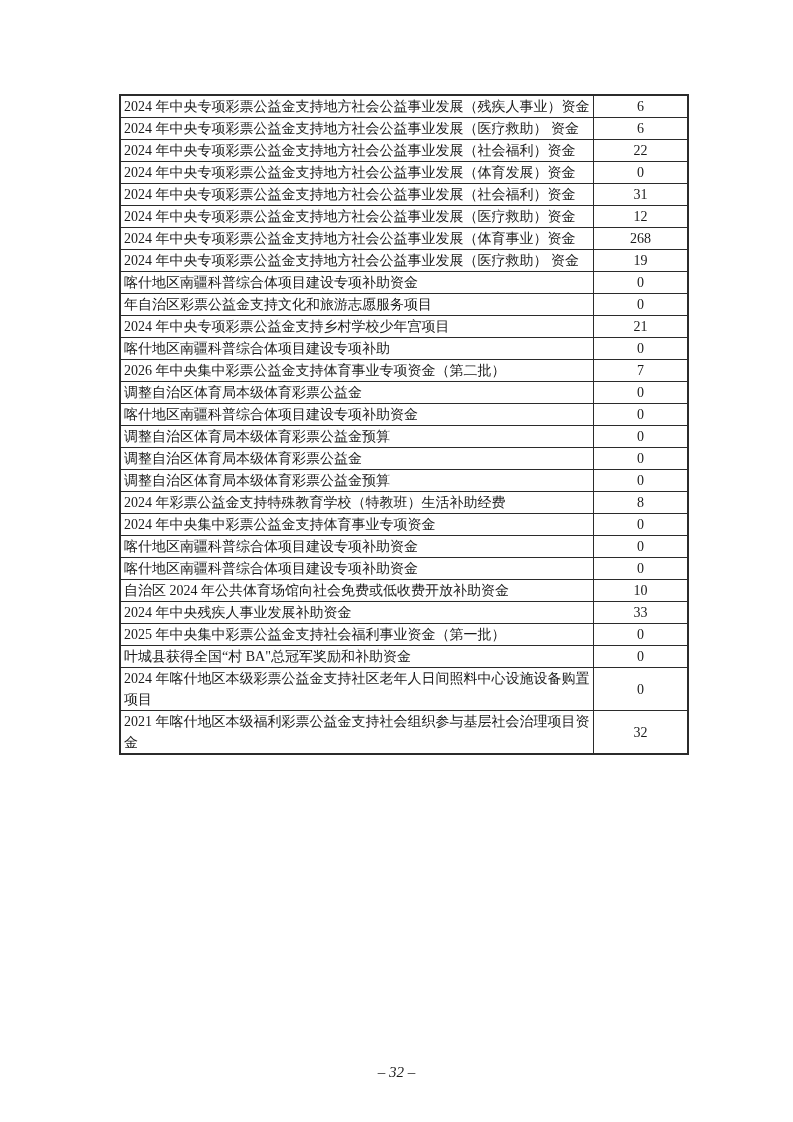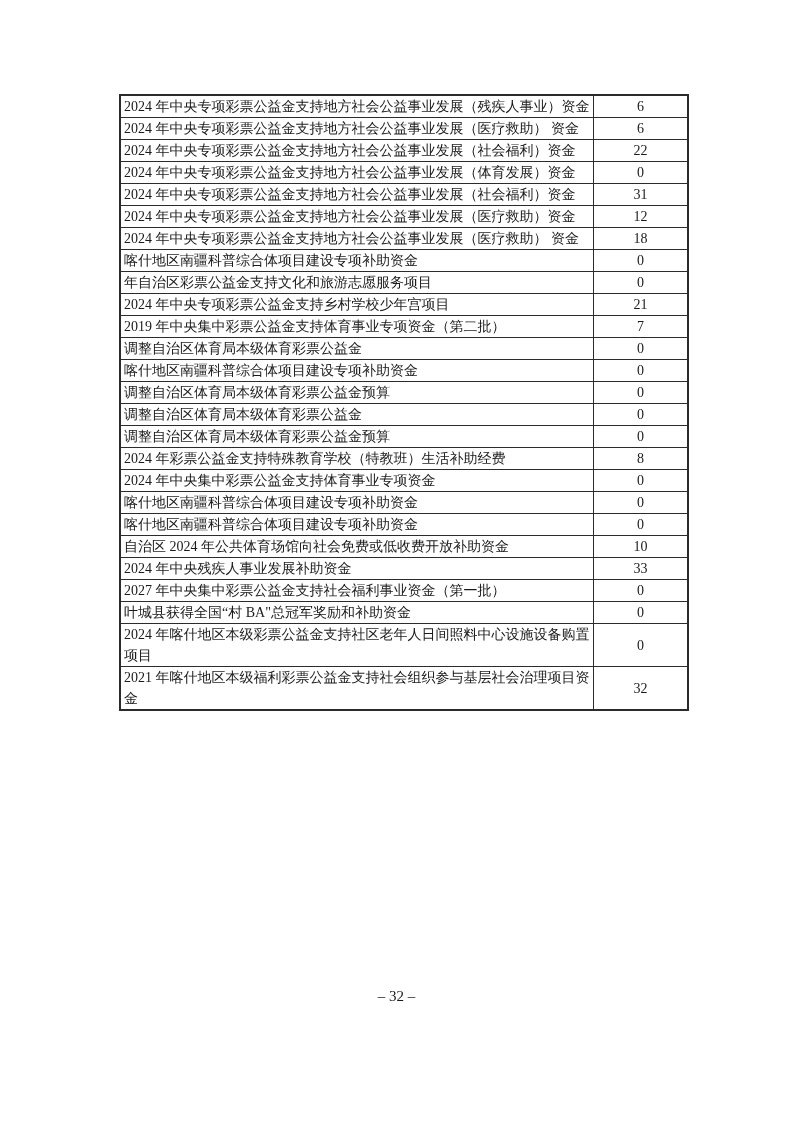--- a/index.html
+++ b/index.html
@@ -38,26 +38,27 @@
     text-align: left;
     padding: 0 3px 0 3px;
   }
   .amount-cell {
     width: 89px;
     text-align: center;
     padding: 0 2px;
   }
   .page-number {
     position: absolute;
-    top: 988px;
+    top: 1064px;
     left: 0;
     width: 100%;
     text-align: center;
     font-size: 15px;
     color: #1a1a1a;
+    font-style: italic;
   }
 </style>
 </head>
 <body>
 
 <div class="page">
   <table class="budget-table">
     <tbody>
         <tr>
           <td class="item-cell">2024 年中央专项彩票公益金支持地方社会公益事业发展（残疾人事业）资金</td>
@@ -77,37 +78,45 @@
         </tr>
         <tr>
           <td class="item-cell">2024 年中央专项彩票公益金支持地方社会公益事业发展（社会福利）资金</td>
           <td class="amount-cell">31</td>
         </tr>
         <tr>
           <td class="item-cell">2024 年中央专项彩票公益金支持地方社会公益事业发展（医疗救助）资金</td>
           <td class="amount-cell">12</td>
         </tr>
         <tr>
+          <td class="item-cell">2024 年中央专项彩票公益金支持地方社会公益事业发展（体育事业）资金</td>
+          <td class="amount-cell">268</td>
+        </tr>
+        <tr>
           <td class="item-cell">2024 年中央专项彩票公益金支持地方社会公益事业发展（医疗救助） 资金</td>
-          <td class="amount-cell">18</td>
+          <td class="amount-cell">19</td>
         </tr>
         <tr>
           <td class="item-cell">喀什地区南疆科普综合体项目建设专项补助资金</td>
           <td class="amount-cell">0</td>
         </tr>
         <tr>
           <td class="item-cell">年自治区彩票公益金支持文化和旅游志愿服务项目</td>
           <td class="amount-cell">0</td>
         </tr>
         <tr>
           <td class="item-cell">2024 年中央专项彩票公益金支持乡村学校少年宫项目</td>
           <td class="amount-cell">21</td>
         </tr>
         <tr>
-          <td class="item-cell">2019 年中央集中彩票公益金支持体育事业专项资金（第二批）</td>
+          <td class="item-cell">喀什地区南疆科普综合体项目建设专项补助</td>
+          <td class="amount-cell">0</td>
+        </tr>
+        <tr>
+          <td class="item-cell">2026 年中央集中彩票公益金支持体育事业专项资金（第二批）</td>
           <td class="amount-cell">7</td>
         </tr>
         <tr>
           <td class="item-cell">调整自治区体育局本级体育彩票公益金</td>
           <td class="amount-cell">0</td>
         </tr>
         <tr>
           <td class="item-cell">喀什地区南疆科普综合体项目建设专项补助资金</td>
           <td class="amount-cell">0</td>
         </tr>
@@ -141,21 +150,21 @@
         </tr>
         <tr>
           <td class="item-cell">自治区 2024 年公共体育场馆向社会免费或低收费开放补助资金</td>
           <td class="amount-cell">10</td>
         </tr>
         <tr>
           <td class="item-cell">2024 年中央残疾人事业发展补助资金</td>
           <td class="amount-cell">33</td>
         </tr>
         <tr>
-          <td class="item-cell">2027 年中央集中彩票公益金支持社会福利事业资金（第一批）</td>
+          <td class="item-cell">2025 年中央集中彩票公益金支持社会福利事业资金（第一批）</td>
           <td class="amount-cell">0</td>
         </tr>
         <tr>
           <td class="item-cell">叶城县获得全国“村 BA"总冠军奖励和补助资金</td>
           <td class="amount-cell">0</td>
         </tr>
         <tr>
           <td class="item-cell">2024 年喀什地区本级彩票公益金支持社区老年人日间照料中心设施设备购置项目</td>
           <td class="amount-cell">0</td>
         </tr>

